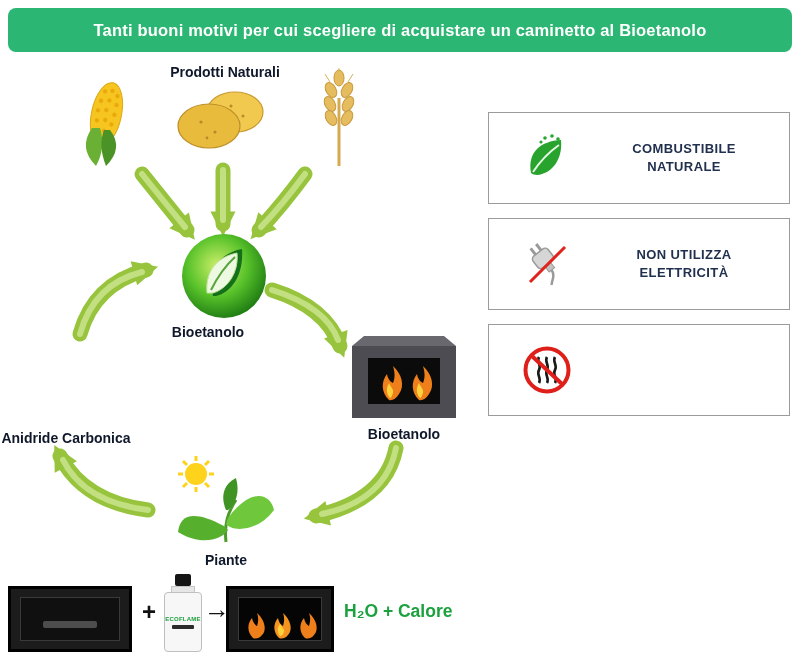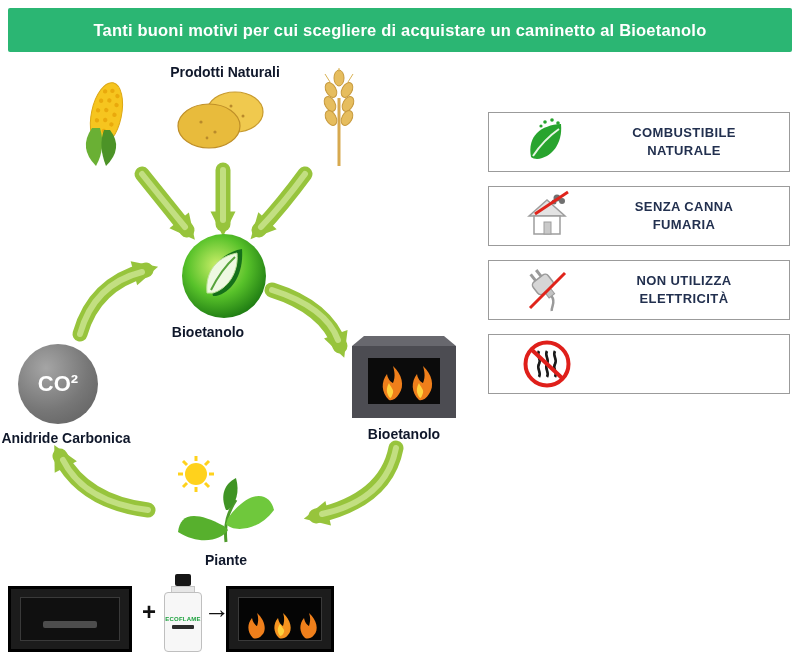--- a/index.html
+++ b/index.html
@@ -1,20 +1,20 @@
 <!DOCTYPE html>
 <html><head>
 <meta charset="utf-8">
 <style>
   html,body{margin:0;padding:0;background:#fff;}
   .page{position:relative;width:800px;height:657px;background:#fff;overflow:hidden;
         font-family:"Liberation Sans",sans-serif;}
   
   .banner{position:absolute;left:8px;top:8px;width:784px;height:44px;background:#2bb673;
-          display:flex;align-items:center;justify-content:center;border-radius:2px;}
+          display:flex;align-items:center;justify-content:center;border-radius:8px;}
   .banner span{color:#fff;font-weight:bold;font-size:16.5px;letter-spacing:.2px;}
   
   .diagram{position:absolute;left:0;top:52px;width:480px;height:530px;}
   .abs{position:absolute;}
   .dlabel{position:absolute;text-align:center;color:#0f172a;font-weight:bold;font-size:14px;}
   .co2-circle{position:absolute;left:18px;top:292px;width:80px;height:80px;border-radius:50%;
       background:radial-gradient(circle at 35% 30%, #a5a5a5, #777 55%, #5c5c5c 100%);
       display:flex;align-items:center;justify-content:center;color:#fff;font-weight:bold;font-size:22px;}
   
   .fp-dark{position:absolute;background:#1c1c1c;border:3px solid #000;box-sizing:border-box;}
@@ -24,21 +24,21 @@
   .bottle{position:absolute;left:162px;top:574px;width:42px;height:78px;display:flex;flex-direction:column;align-items:center;}
   .bottle .cap{width:16px;height:12px;background:#151515;border-radius:2px;}
   .bottle .neck{width:22px;height:5px;background:#e6e6e6;border:1px solid #c6c6c6;border-bottom:none;}
   .bottle .body{width:36px;height:58px;background:#f7f7f7;border:1px solid #bfbfbf;border-radius:4px;
                 display:flex;flex-direction:column;align-items:center;justify-content:center;gap:3px;}
   .bottle .body .lbl{color:#1ba13d;font-weight:bold;font-size:6px;letter-spacing:.2px;}
   .bottle .body .bar{width:22px;height:4px;background:#2b2b2b;border-radius:1px;}
   .result{position:absolute;left:344px;top:601px;color:#1ba13d;font-weight:bold;font-size:17.5px;}
   
   .benefits{position:absolute;left:488px;top:112px;width:302px;}
-  .bbox{box-sizing:border-box;width:302px;height:60px;border:1px solid #9b9b9b;background:#fff;
+  .bbox{box-sizing:border-box;width:302px;height:92px;border:1px solid #9b9b9b;background:#fff;
         display:flex;align-items:center;margin-bottom:14px;padding-left:16px;}
   .bicon{width:84px;display:flex;align-items:center;justify-content:center;flex:0 0 84px;}
   .btext{flex:1;display:flex;align-items:center;justify-content:center;padding-right:10px;}
   .btext span{display:block;max-width:150px;text-align:center;color:#22304f;font-weight:bold;
               font-size:13px;line-height:1.4;letter-spacing:.4px;}
 </style>
 </head>
 <body>
 
 <div class="page">
@@ -167,23 +167,20 @@
           <line x1="41" y1="13" x2="45" y2="9"></line>
       </g>
       <circle cx="32" cy="22" r="11" fill="#ffd21c"></circle>
       <path d="M62 90 C60 72 64 60 72 48" stroke="#4c9a2a" stroke-width="3" fill="none"></path>
       <path d="M60 74 C30 58 16 62 14 80 C36 94 58 88 64 78 Z" fill="#57b02d"></path>
       <path d="M64 66 C86 36 106 40 110 58 C94 80 68 80 62 72 Z" fill="#6fc83c"></path>
       <path d="M62 58 C56 44 60 32 72 26 C76 40 72 52 64 58 Z" fill="#3f9424"></path>
     </svg>
     <div class="dlabel" style="left:176px;top:500px;width:100px;">Piante</div>
 
-    <div class="co2-circle">
-      <span>CO²</span>
-    </div>
     <div class="dlabel" style="left:0;top:378px;width:132px;">Anidride Carbonica</div>
   </div>
 
   <div class="fp-dark" style="left:8px;top:586px;width:124px;height:66px;">
     <div class="fp-inner">
       <div class="fp-slot"></div>
     </div>
   </div>
 
   <div class="op-sign" style="left:138px;top:598px;width:22px;font-size:24px;">+</div>
@@ -203,55 +200,40 @@
     <div class="fp-inner" style="background:#050505;">
       <svg style="position:absolute;left:0;bottom:0;" width="88" height="30" viewBox="0 0 88 30">
         <path d="M14 28 C8 22 8 14 13 8 C14 14 18 16 18 16 C20 10 19 6 18 3 C26 10 28 20 23 25 C20 29 16 29 14 28 Z" fill="#ef7f1b"></path>
         <path d="M40 28 C34 22 34 14 39 8 C40 14 44 16 44 16 C46 10 45 6 44 3 C52 10 54 20 49 25 C46 29 42 29 40 28 Z" fill="#f6931f"></path>
         <path d="M66 28 C60 22 60 14 65 8 C66 14 70 16 70 16 C72 10 71 6 70 3 C78 10 80 20 75 25 C72 29 68 29 66 28 Z" fill="#ef7f1b"></path>
         <path d="M41 26 C38 22 38 18 41 14 C43 18 46 19 45 22 C44 25 42 26 41 26 Z" fill="#ffd23d"></path>
       </svg>
     </div>
   </div>
 
+  <div class="result">H₂O + Calore</div>
 
   <div class="benefits">
 
     <div class="bbox">
       <div class="bicon">
         <svg width="52" height="52" viewBox="0 0 52 52">
           <circle cx="24" cy="6" r="1.8" fill="#28a42e"></circle>
             <circle cx="31" cy="4" r="1.8" fill="#28a42e"></circle>
           <circle cx="37" cy="7" r="1.8" fill="#28a42e"></circle>
             <circle cx="20" cy="10" r="1.6" fill="#28a42e"></circle>
           <path d="M10 41 C6 20 20 9 40 8 C42 28 30 42 16 43 C14 43 11 42 10 41 Z" fill="#28a42e"></path>
           <path d="M12 40 C20 28 28 20 38 13" stroke="#e8f6e4" stroke-width="2" fill="none"></path>
         </svg>
       </div>
       <div class="btext">
           <span>COMBUSTIBILE NATURALE</span>
         </div>
     </div>
 
-    <div class="bbox">
-      <div class="bicon">
-        <svg width="52" height="52" viewBox="0 0 52 52">
-          <circle cx="36" cy="8" r="3.5" fill="#707070"></circle>
-            <circle cx="41" cy="11" r="3" fill="#707070"></circle>
-            <circle cx="33" cy="12" r="2.5" fill="#707070"></circle>
-          <polygon points="8,26 26,10 44,26" fill="#e3e3e3" stroke="#9d9d9d" stroke-width="1.5"></polygon>
-          <rect x="13" y="26" width="26" height="18" fill="#ffffff" stroke="#9d9d9d" stroke-width="1.5"></rect>
-          <rect x="23" y="32" width="7" height="12" fill="#c9c9c9" stroke="#9d9d9d" stroke-width="1"></rect>
-          <line x1="14" y1="24" x2="47" y2="2" stroke="#e0241b" stroke-width="3"></line>
-        </svg>
-      </div>
-      <div class="btext">
-          <span>SENZA CANNA FUMARIA</span>
-        </div>
-    </div>
 
 
     <div class="bbox">
       <div class="bicon">
         <svg width="52" height="52" viewBox="0 0 52 52">
           <g transform="rotate(-38 26 28)">
             <rect x="22.5" y="4" width="3" height="9" fill="#9a9a9a"></rect>
             <rect x="29.5" y="4" width="3" height="9" fill="#9a9a9a"></rect>
             <rect x="18" y="12" width="19" height="15" rx="4" fill="#d6d6d6" stroke="#9a9a9a" stroke-width="1.5"></rect>
             <rect x="24" y="27" width="7" height="7" fill="#c2c2c2" stroke="#9a9a9a" stroke-width="1"></rect>

